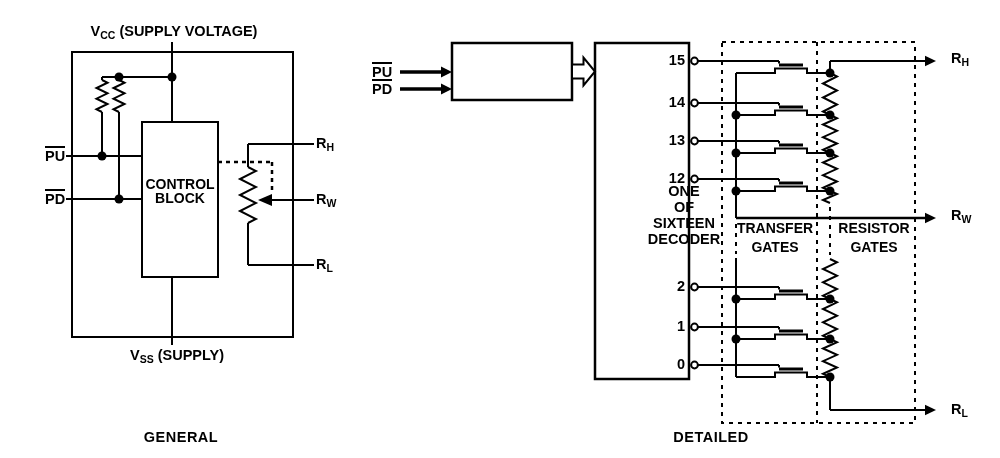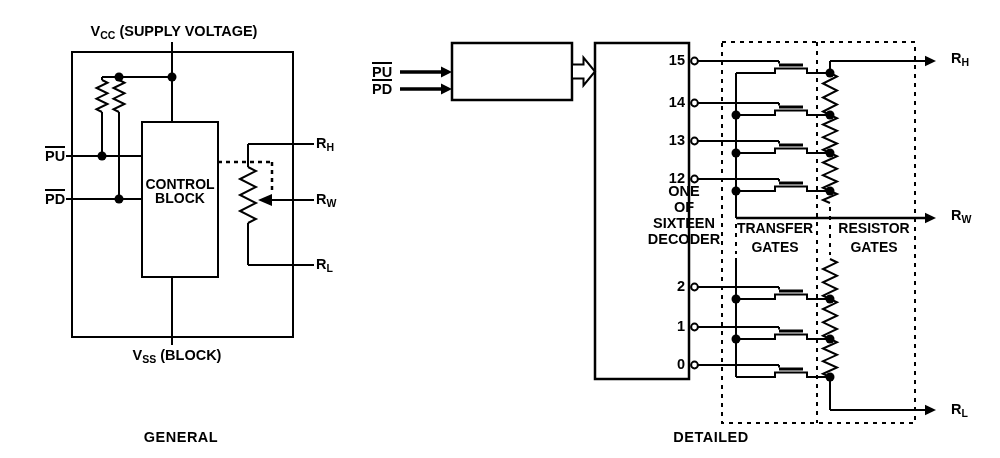--- a/index.html
+++ b/index.html
@@ -203,21 +203,21 @@
 
 <div class="boxtxt stack14" style="left:142px;top:177px;width:76px;">
   <div>CONTROL</div>
   <div>BLOCK</div>
 </div>
 
 <div class="lbl" style="left:316px;top:136px;"><span>R</span><span class="sb">H</span></div>
 <div class="lbl" style="left:316px;top:192px;"><span>R</span><span class="sb">W</span></div>
 <div class="lbl" style="left:316px;top:257px;"><span>R</span><span class="sb">L</span></div>
 
-<div class="lbl c" style="left:177px;top:348px;"><span>V</span><span class="sb">SS</span><span style="margin-left:4px">(BLOCK)</span></div>
+<div class="lbl c" style="left:177px;top:348px;"><span>V</span><span class="sb">SS</span><span style="margin-left:4px">(SUPPLY)</span></div>
 
 <div class="lbl c cap" style="left:181px;top:430px;">GENERAL</div>
 
 <div class="lbl" style="left:372px;top:62px;"><span class="ov">PU</span></div>
 <div class="lbl" style="left:372px;top:79px;"><span class="ov">PD</span></div>
 
 
 <div class="boxtxt stack16" style="left:595px;top:183px;width:94px;font-size:14.5px;margin-left:42px;">
   <div>ONE</div>
   <div>OF</div>

